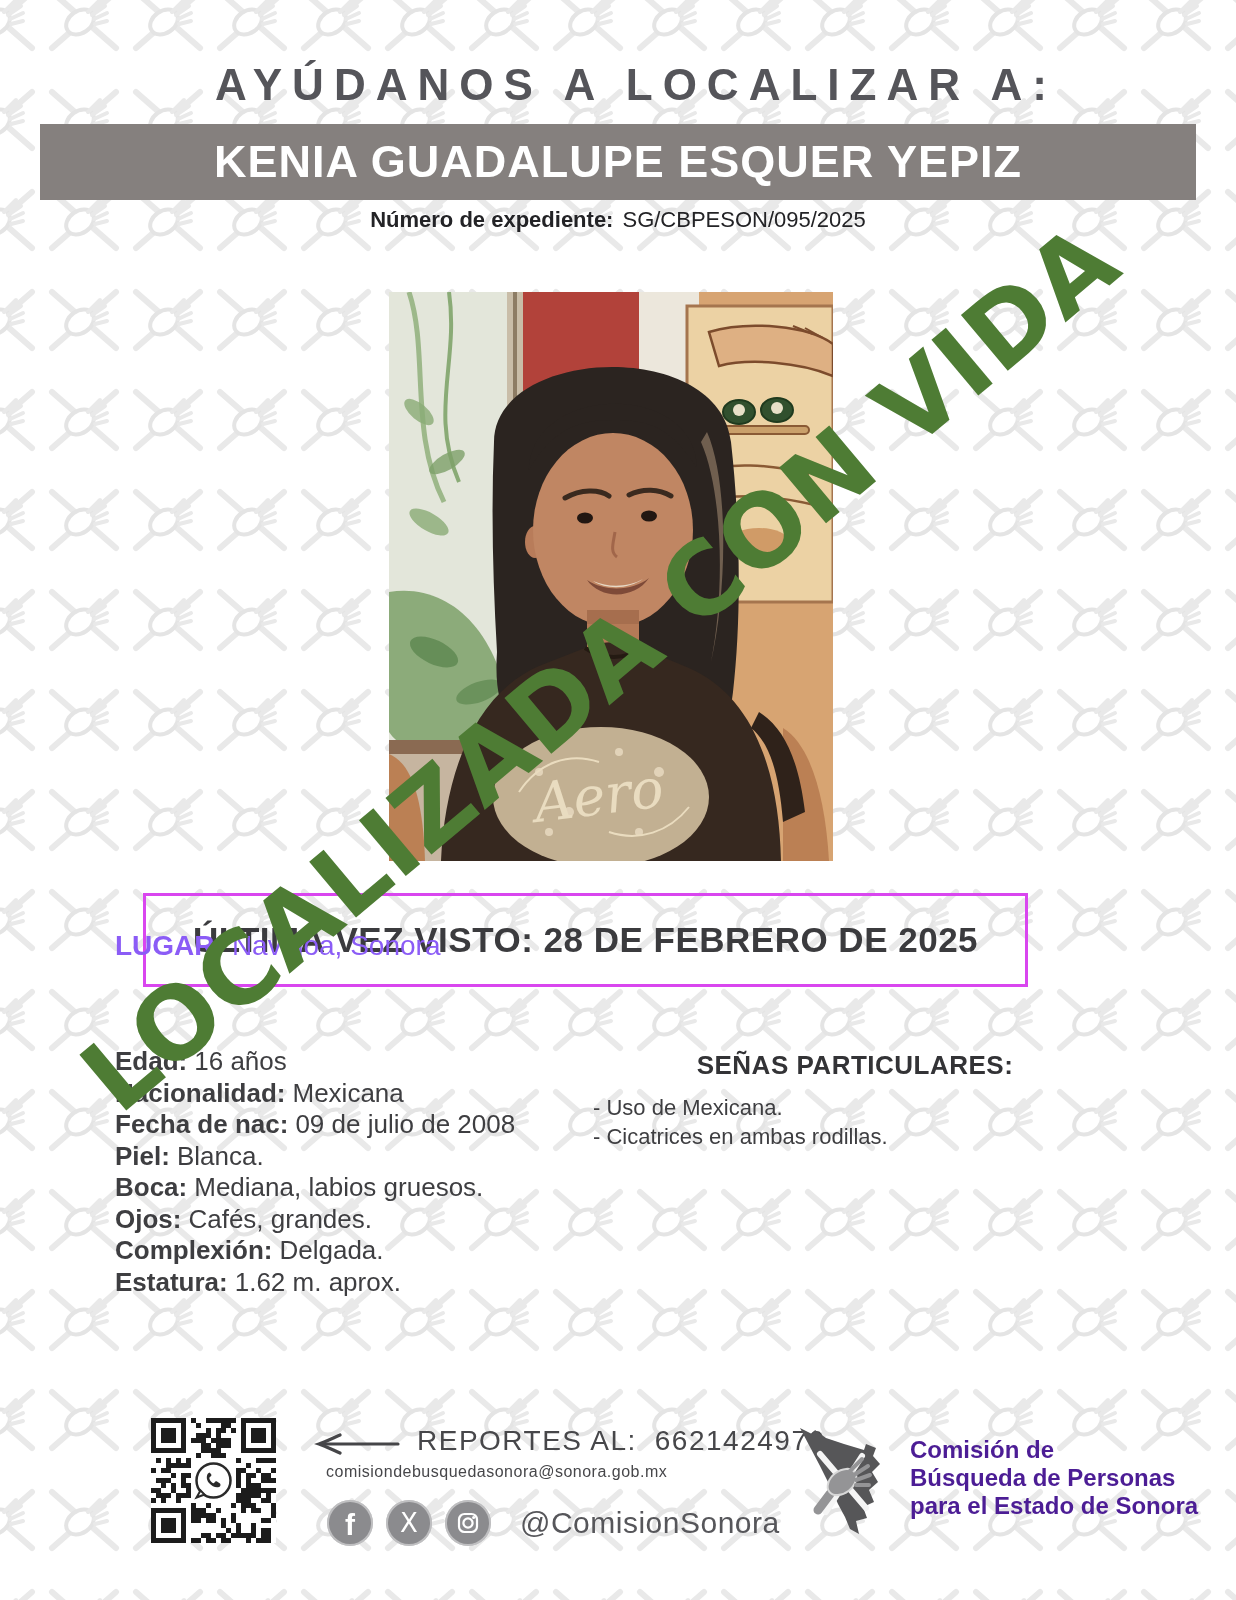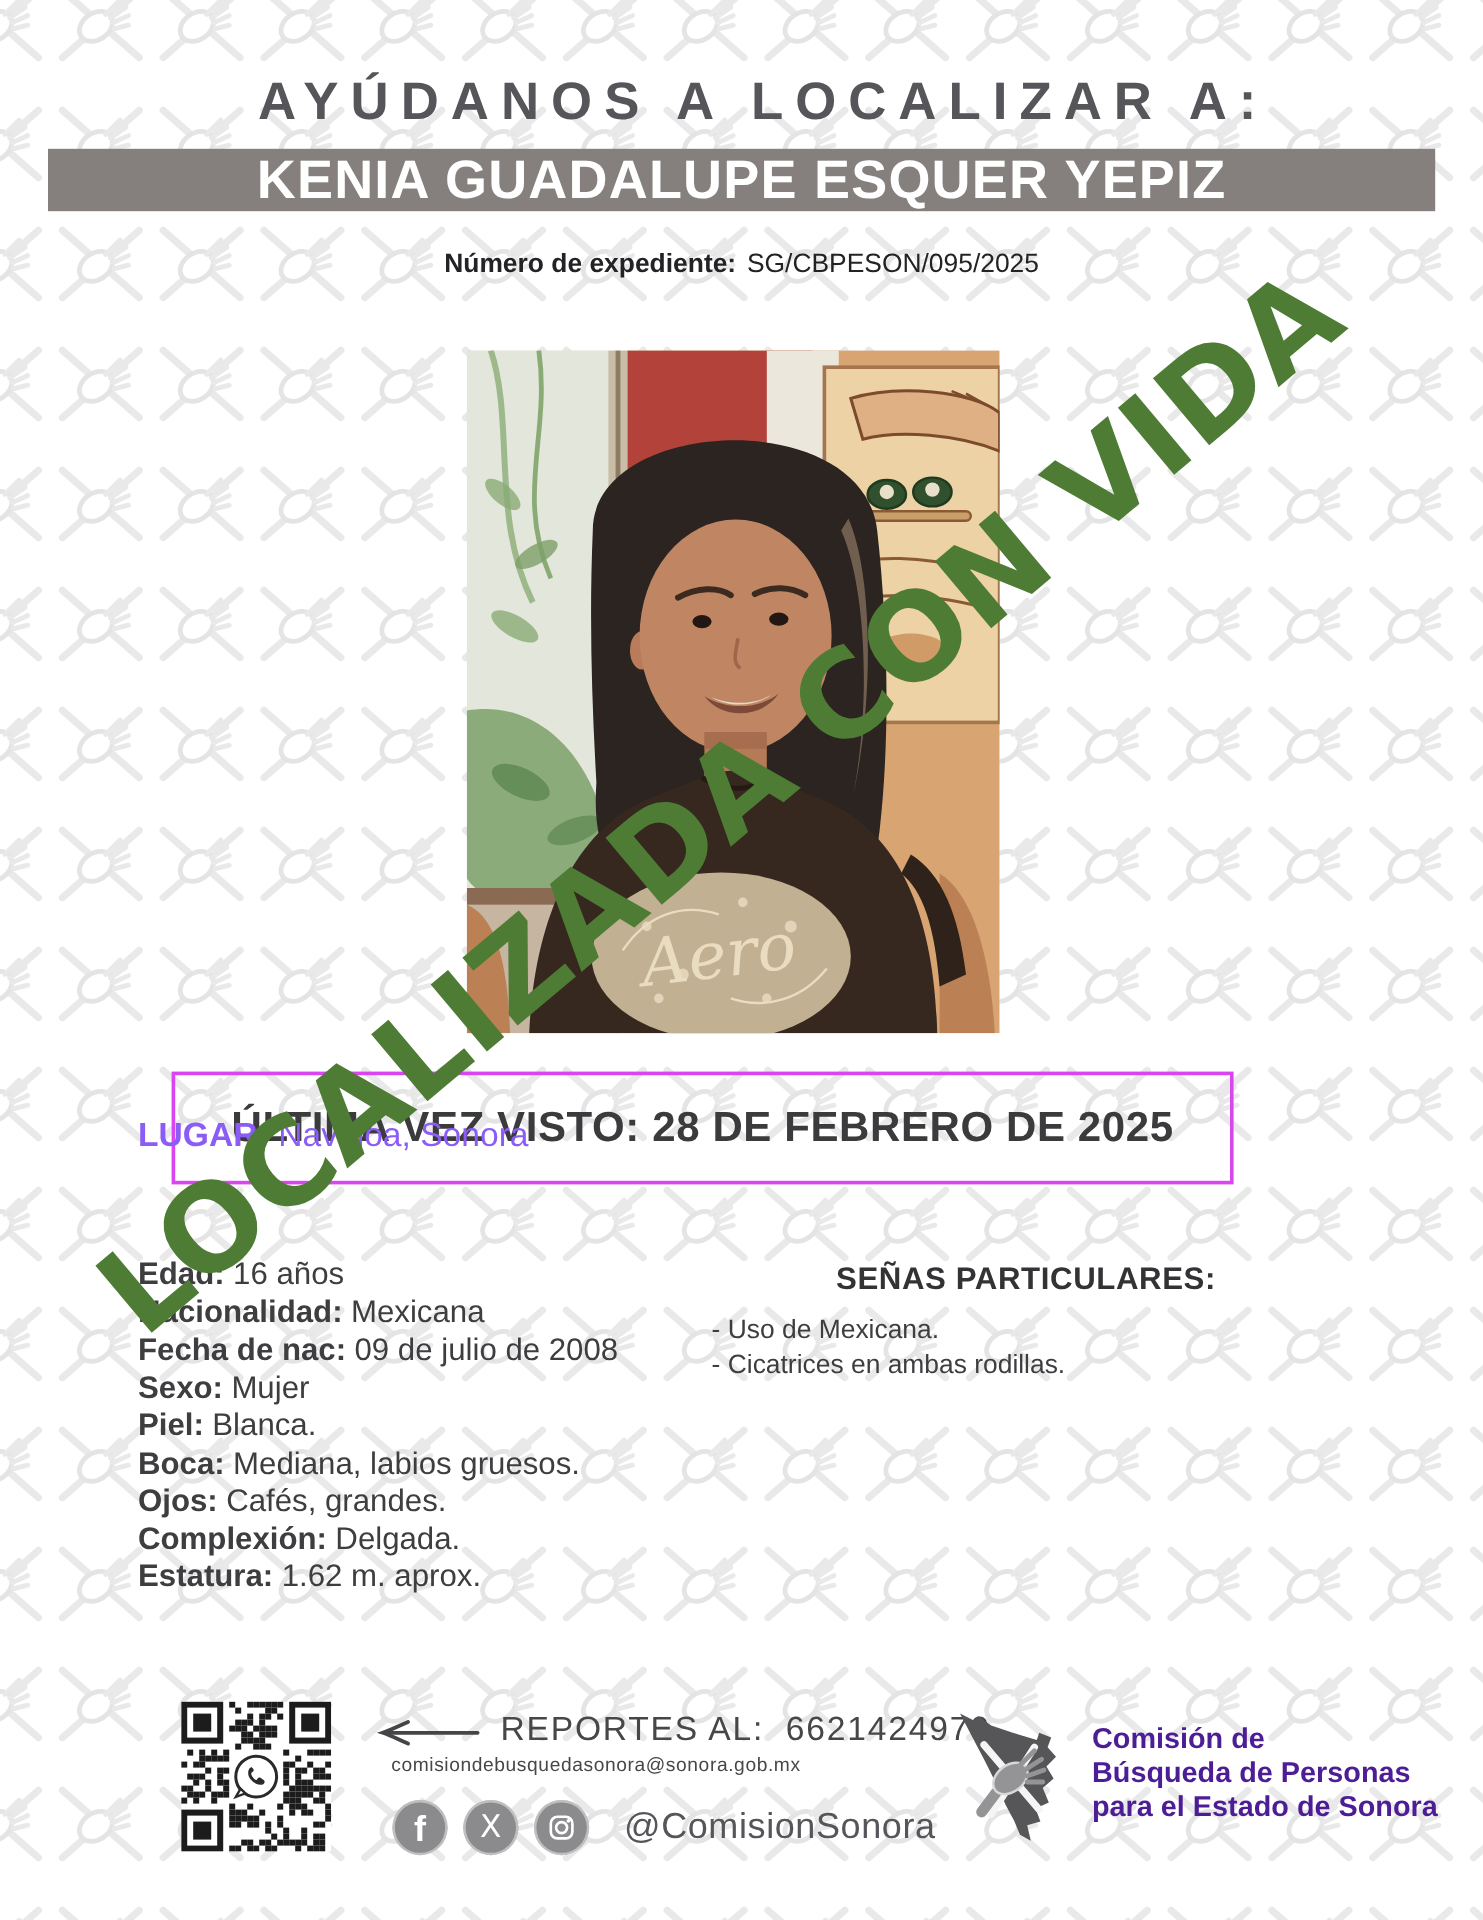--- a/index.html
+++ b/index.html
@@ -2,21 +2,21 @@
 <html><head>
 <meta charset="utf-8">
 <style>
   html,body{margin:0;padding:0;background:#ffffff;}
   .page{position:relative;width:1236px;height:1600px;background:#ffffff;overflow:hidden;
         font-family:"Liberation Sans",sans-serif;color:#3e3e41;}
   #bg-svg{position:absolute;left:0;top:0;z-index:0;}
 
   .headline{position:absolute;left:0;right:0;top:60px;text-align:center;
             font-size:44px;font-weight:800;letter-spacing:10px;color:#55555a;z-index:2;white-space:nowrap;padding-left:36px;}
-  .banner{position:absolute;left:40px;right:40px;top:124px;height:52px;background:#85807e;
+  .banner{position:absolute;left:40px;right:40px;top:124px;height:76px;background:#85807e;
           display:flex;align-items:center;justify-content:center;z-index:2;}
   .banner span{font-size:45px;font-weight:800;color:#ffffff;letter-spacing:1px;white-space:nowrap;}
   .case{position:absolute;left:0;right:0;top:207px;text-align:center;font-size:22px;color:#232326;z-index:2;}
   .case .lbl{font-weight:700;margin-right:9px;}
 
   .photo{position:absolute;left:389px;top:292px;z-index:1;}
 
   .watermark{position:absolute;left:600px;top:668px;transform:translate(-50%,-50%) rotate(-40deg);
              font-family:"DejaVu Sans",sans-serif;font-size:100px;font-weight:700;color:#4e7c34;
              white-space:nowrap;z-index:6;letter-spacing:1px;}
@@ -426,21 +426,20 @@
   </div>
 
   <div class="place">
     <span class="lbl">LUGAR:</span><span>Navojoa, Sonora</span>
   </div>
 
   <div class="details">
     <div class="row"><span class="lbl">Edad:</span><span>16 años</span></div>
     <div class="row"><span class="lbl">Nacionalidad:</span><span>Mexicana</span></div>
     <div class="row"><span class="lbl">Fecha de nac:</span><span>09 de julio de 2008</span></div>
-    <div class="row"><span class="lbl">Sexo:</span><span>Mujer</span></div>
     <div class="row"><span class="lbl">Piel:</span><span>Blanca.</span></div>
     <div class="row"><span class="lbl">Boca:</span><span>Mediana, labios gruesos.</span></div>
     <div class="row"><span class="lbl">Ojos:</span><span>Cafés, grandes.</span></div>
     <div class="row"><span class="lbl">Complexión:</span><span>Delgada.</span></div>
     <div class="row"><span class="lbl">Estatura:</span><span>1.62 m. aprox.</span></div>
   </div>
 
   <div class="signs">
     <h3>SEÑAS PARTICULARES:</h3>
     <div class="item">- Uso de Mexicana.</div>

